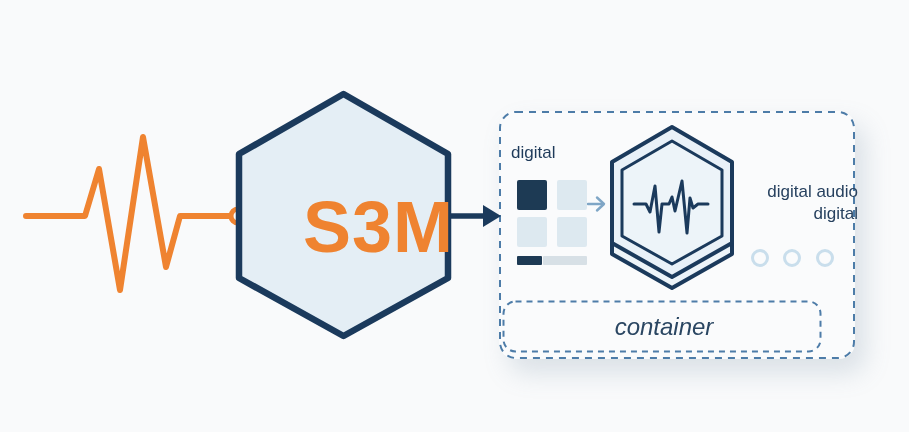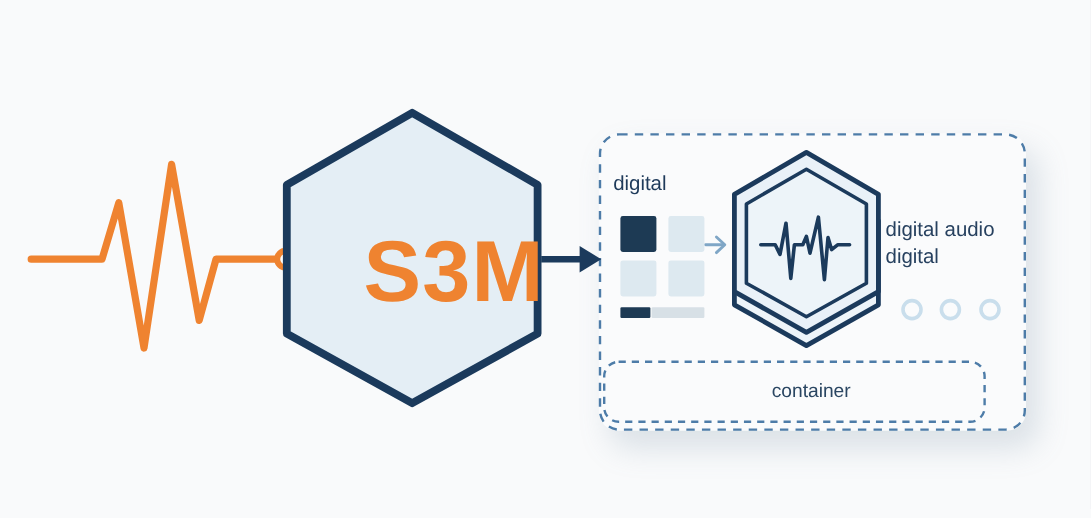--- a/index.html
+++ b/index.html
@@ -22,26 +22,26 @@
     left:234px;top:176px;width:220px;height:82px;z-index:4;
     font-size:72px;line-height:80px;font-weight:700;letter-spacing:1px;
     color:#ef8330;text-align:right;margin-top:11px;
   }
   .patterns-label{
     left:511px;top:143px;width:100px;z-index:4;
     font-size:17px;font-weight:500;color:#1e3a5a;
   }
   .samples-label{
     left:738px;top:181px;width:120px;z-index:4;
-    font-size:17px;line-height:22px;font-weight:500;color:#27415f;text-align:left;
+    font-size:17px;line-height:22px;font-weight:500;color:#27415f;text-align:right;
   }
   .container-label{
-    left:517px;top:301px;width:318px;height:51px;z-index:4;
+    left:505px;top:301px;width:318px;height:51px;z-index:4;
     display:flex;align-items:center;justify-content:center;
-    font-size:16px;font-weight:500;color:#2a4662;
+    font-size:24px;font-weight:500;color:#2a4662;font-style:italic;
   }
   
   .cell{width:30px;height:30px;border-radius:2px;z-index:4;}
   .bar-seg{height:9px;border-radius:1px;z-index:4;}
 </style>
 </head>
 <body>
 
 <div class="canvas">
 

